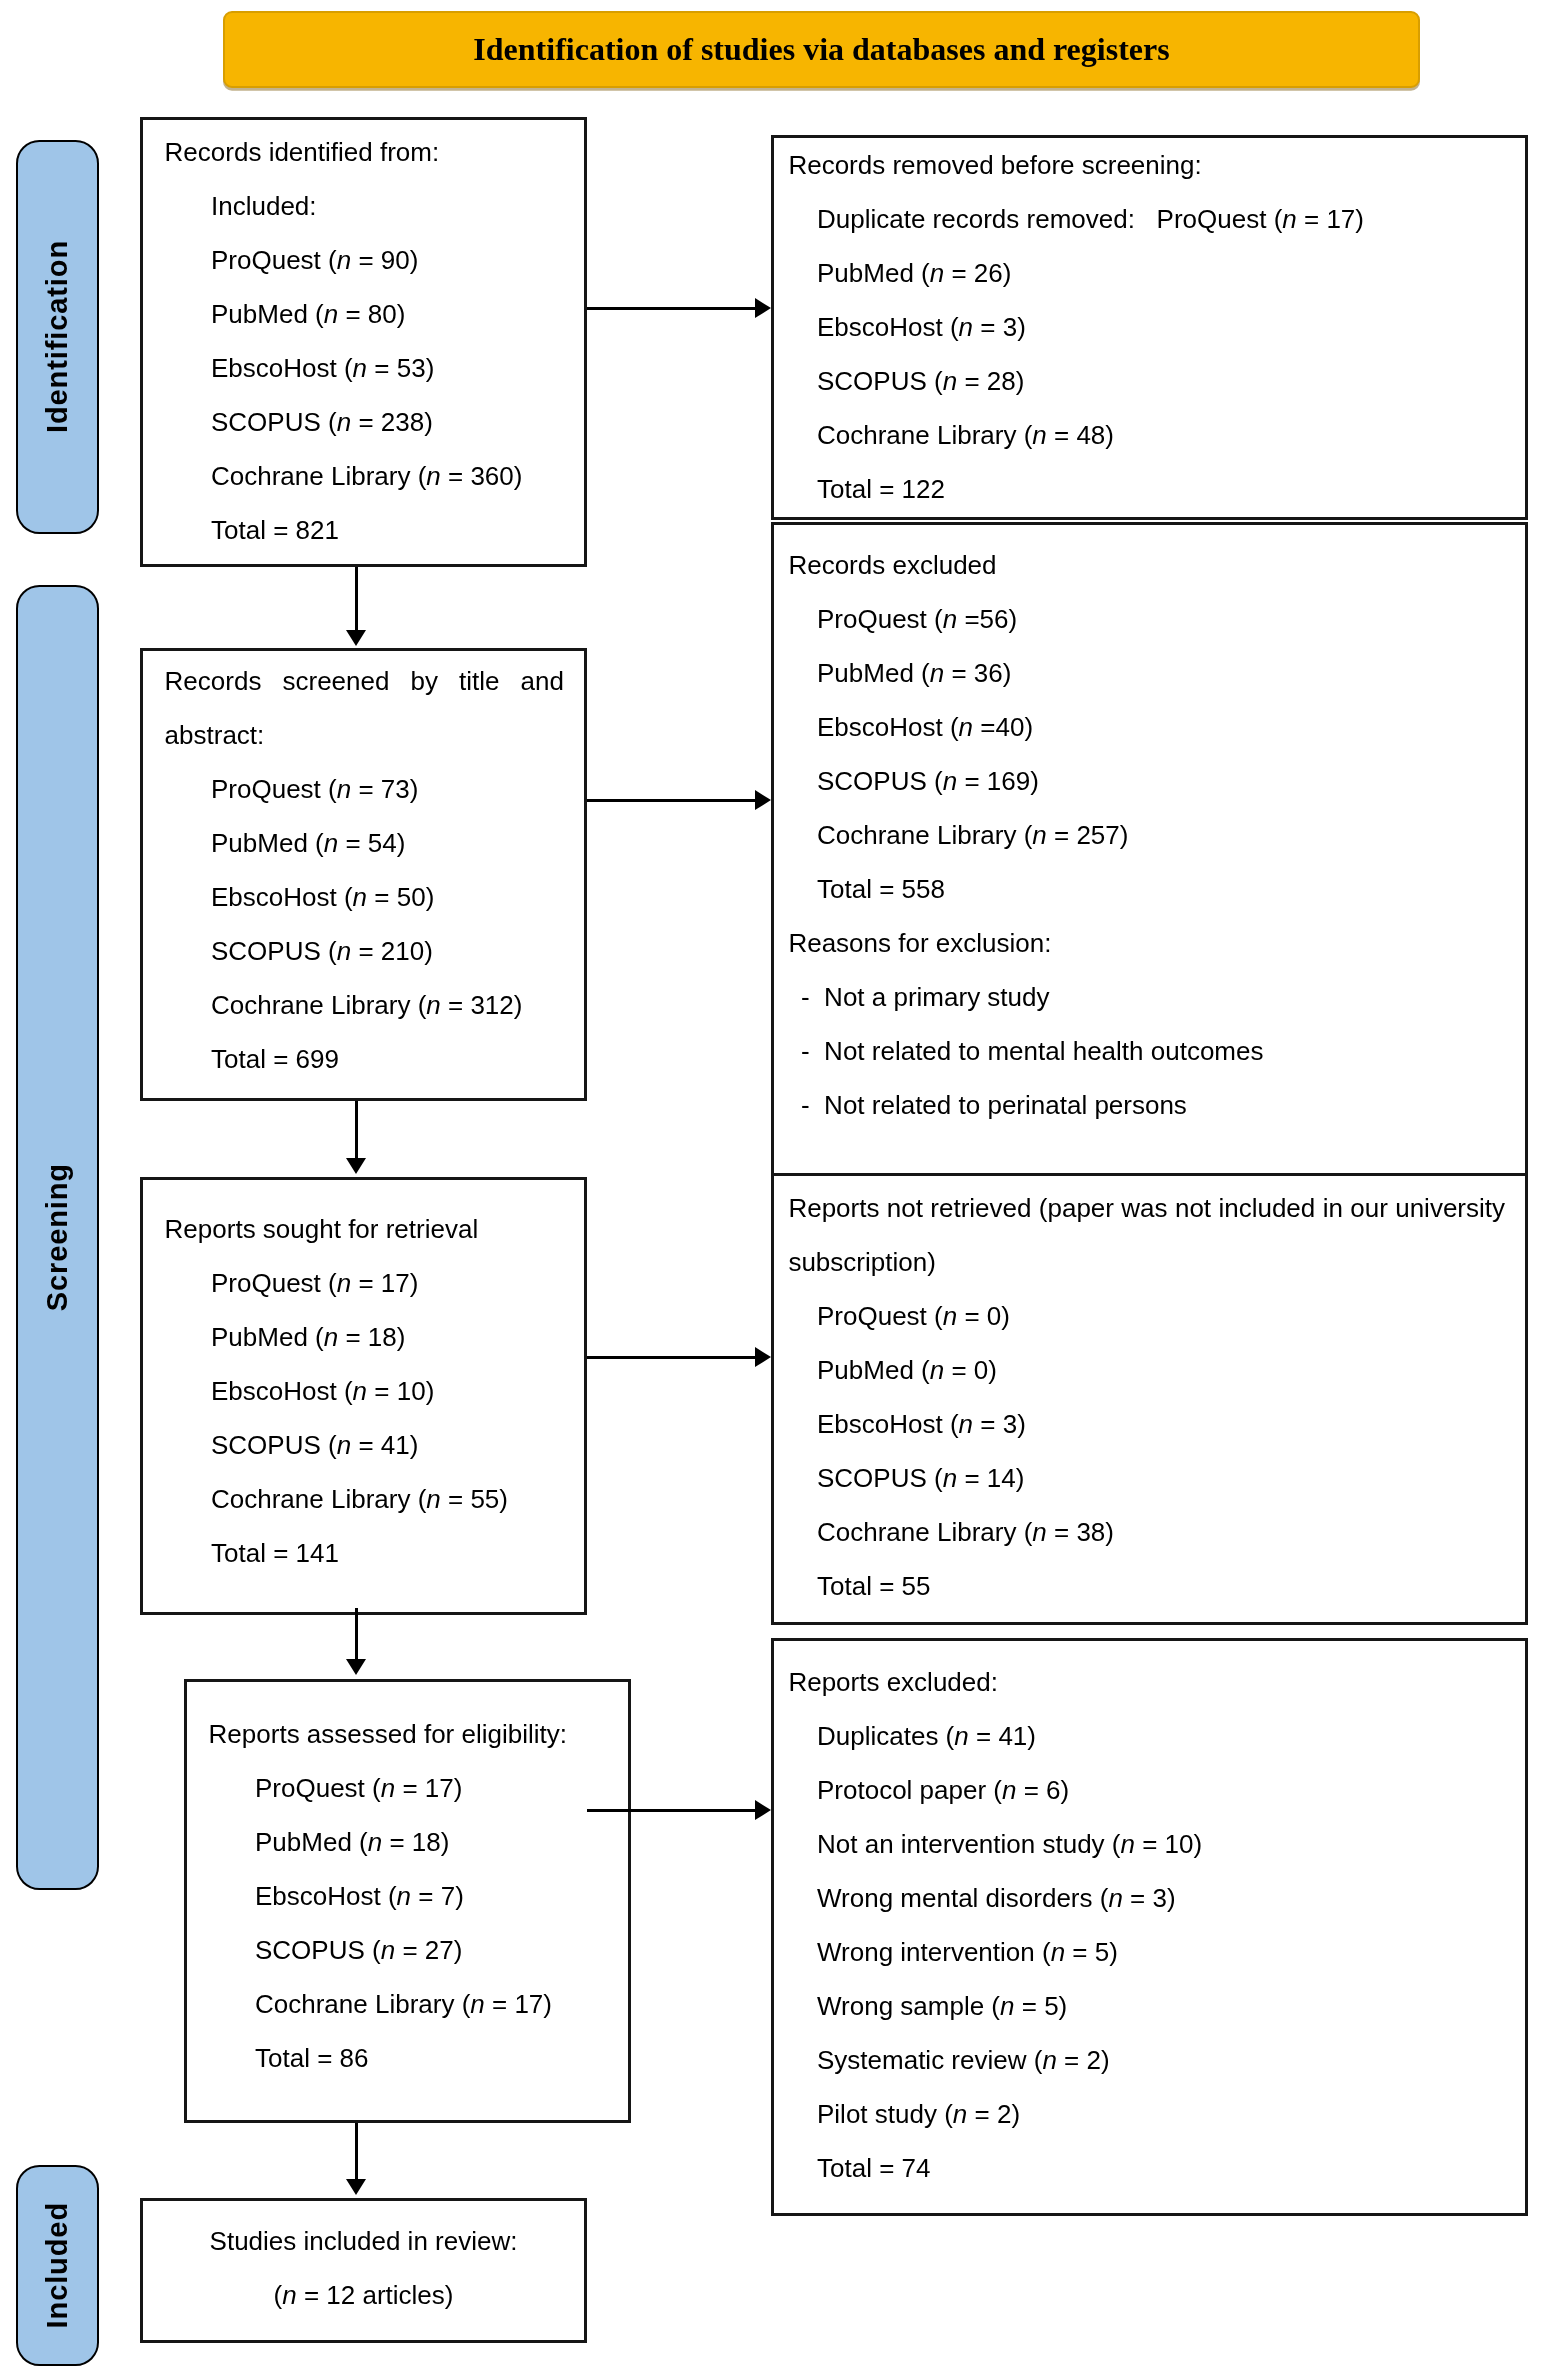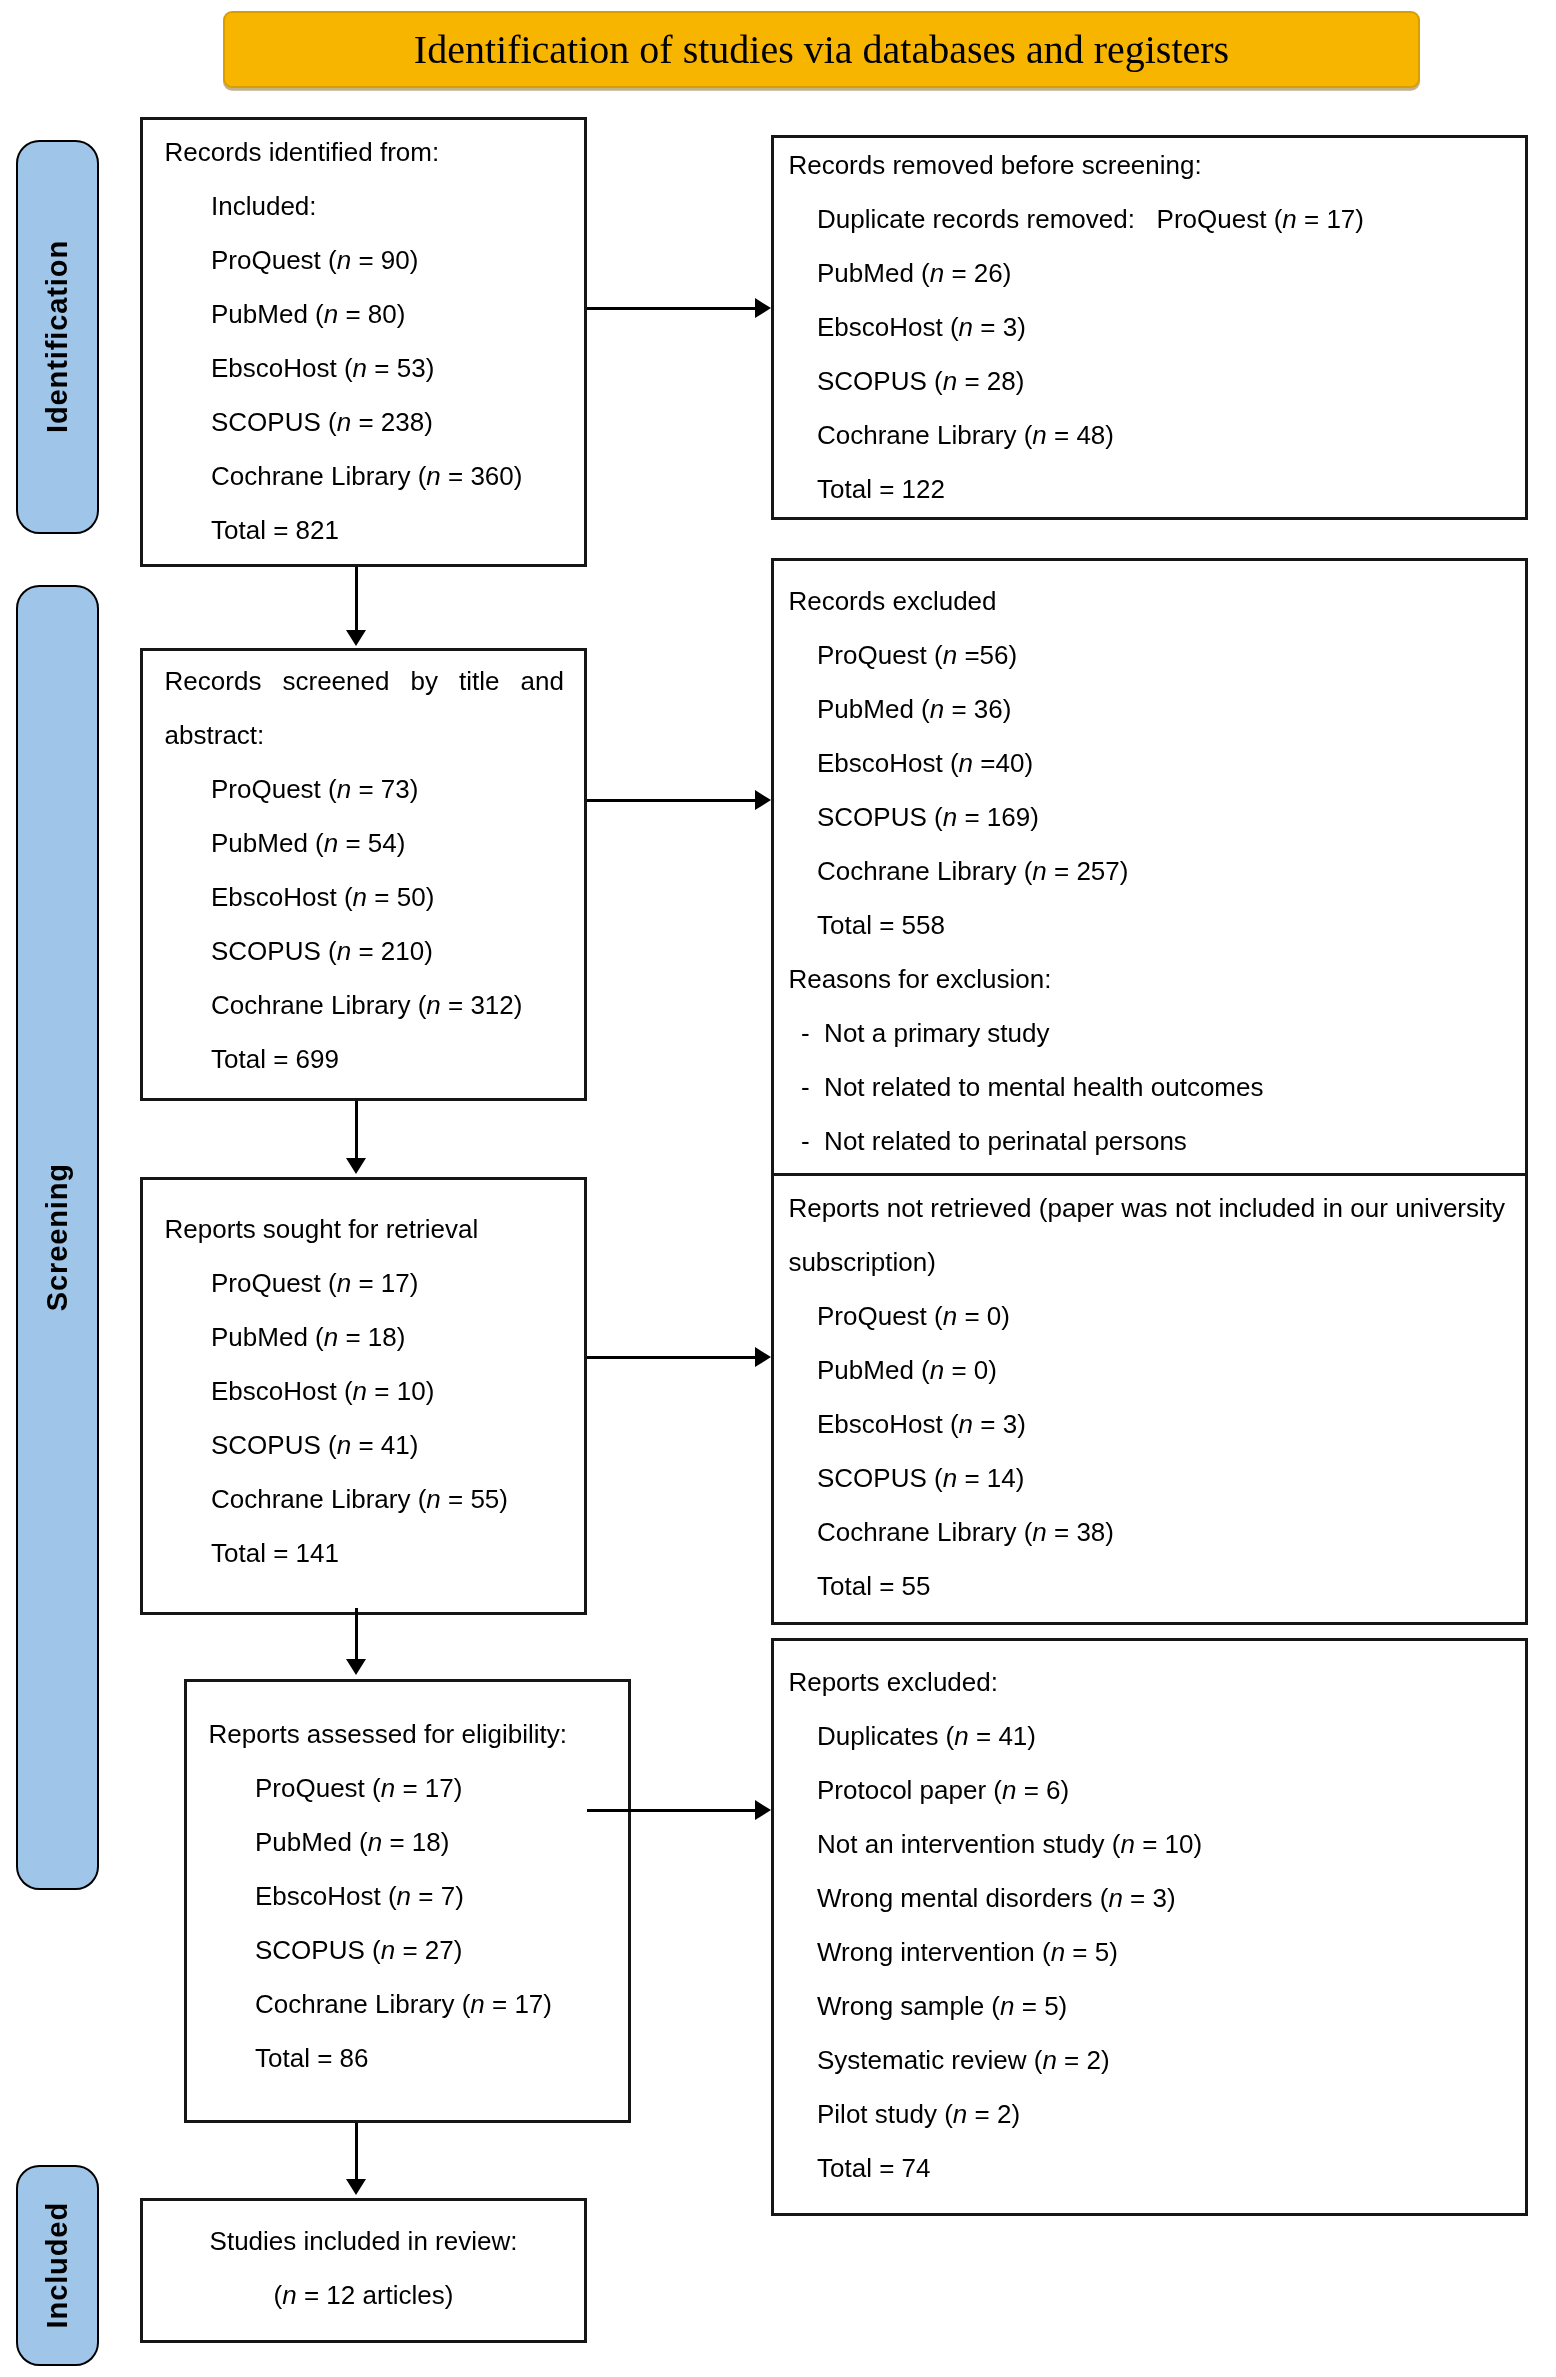--- a/index.html
+++ b/index.html
@@ -12,21 +12,21 @@
   
   .banner {
     position:absolute; left:223px; top:10.8px; width:1197px; height:77px;
     background:var(--banner_bg,#F7B500);
     border:2.7px solid var(--banner_edge,#D89E00);
     border-radius:9px; box-sizing:border-box;
     display:flex; align-items:center; justify-content:center;
     box-shadow:0 2.7px 0 rgba(120,85,0,.45);
   }
   .banner .t {
-    font-family:"Liberation Serif", serif; font-weight:normal; font-size:40px; color:#000;
+    font-family:"Liberation Serif", serif; font-weight:bold; font-size:32px; color:#000;
   }
 
   
   .stage {
     position:absolute; left:16px; width:83px;
     background:var(--stage_bg,#9FC5E8); border:2.7px solid #000; border-radius:23.4px;
     box-sizing:border-box; display:flex; align-items:center; justify-content:center;
   }
   .stage .t {
     writing-mode:vertical-rl; transform:rotate(180deg);
@@ -40,21 +40,21 @@
   .box {
     position:absolute; background:#fff; box-sizing:border-box;
     border:3.6px solid var(--box_border,#161616);
   }
   .leftcol  { left:140px; width:447px; }
   .rightcol { left:771px; width:757px; }
 
   #box-identified       { top:117px;  height:450px; padding-top:5.4px;  }
   #box-removed          { top:135px;  height:385px; padding-top:0;    }
   #box-screened         { top:648px;  height:453px; padding-top:3px;  }
-  #box-excluded-records { top:558px;  height:717px; padding-top:12.6px; }
+  #box-excluded-records { top:522px;  height:717px; padding-top:12.6px; }
   #box-sought           { top:1177px; height:438px; padding-top:21.6px; }
   #box-notretrieved     { top:1173px; height:452px; padding-top:5.4px;  }
   #box-assessed         { top:1679px; height:444px; padding-top:25px;margin-left:44px; }
   #box-excluded-reports { top:1638px; height:578px; padding-top:14.4px; }
   #box-included         { top:2198px; height:145px; padding-top:12.6px; }
 
   .ln { font-size:26px; line-height:54px; white-space:pre; color:#000; }
   .ln i { font-style:italic; }
   
   .L0 { padding-left:21.6px; }

